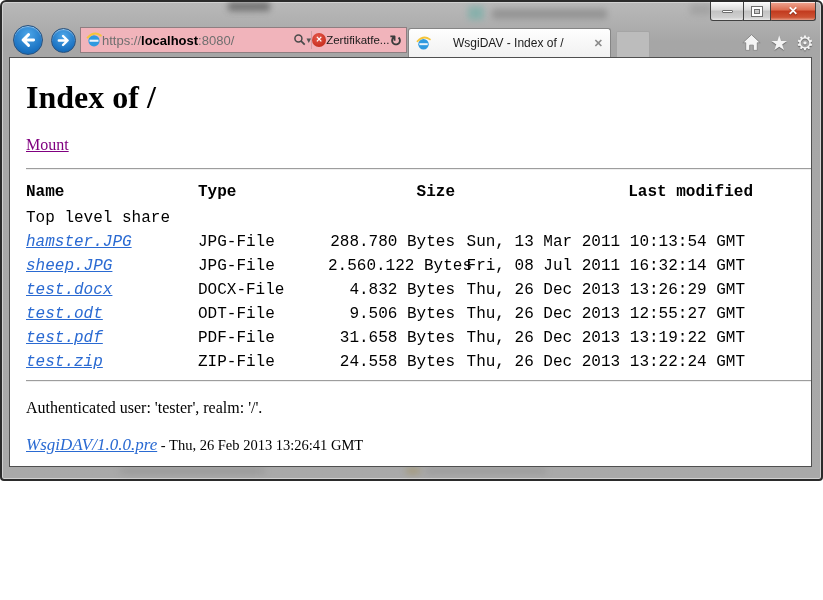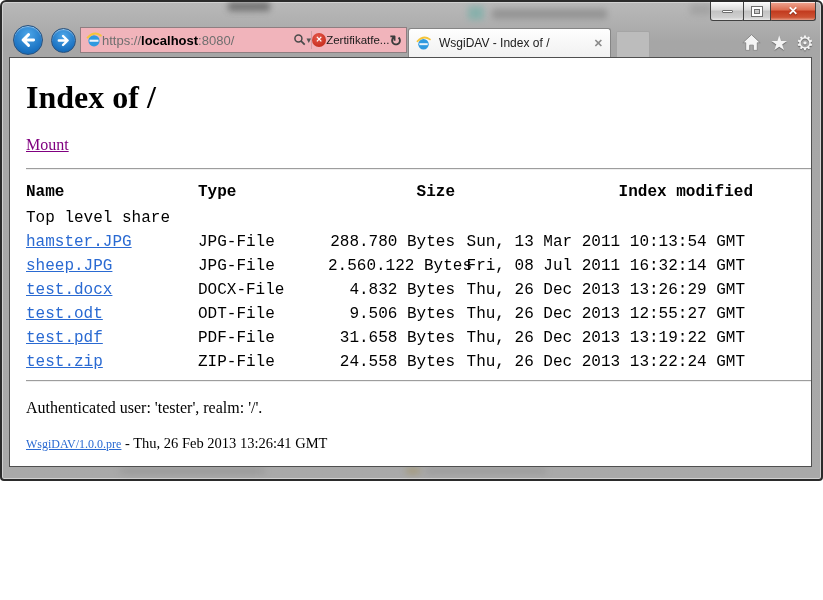--- a/index.html
+++ b/index.html
@@ -51,54 +51,54 @@
   .badge { width:14px; height:14px; border-radius:50%; flex:0 0 auto;
            background:radial-gradient(circle at 40% 30%, #e4574a, #bf2312);
            color:#fff; font-size:8px; font-weight:bold; line-height:14px; text-align:center; }
   .certtxt { font-size:11.5px; color:#1a1a1a; white-space:nowrap; }
   .refresh { font-size:15px; font-weight:bold; color:#3c3c3c; line-height:1; }
 
   
   .tab { position:absolute; left:406px; top:26px; width:203px; height:29px;
          background:linear-gradient(#fefefe,#f1f1f1);
          border:1px solid #858585; border-bottom:none; border-radius:3px 3px 0 0;
-         display:flex; align-items:center; padding:0 7px; gap:8px; }
+         display:flex; align-items:center; padding:0 7px; gap:22px; }
   .tabtitle { font-size:12px; color:#1b1b1b; white-space:nowrap; overflow:hidden; flex:1; }
   .tabclose { font-size:11px; font-weight:bold; color:#8b8b8b; line-height:1; }
   .newtab { position:absolute; left:614px; top:29px; width:34px; height:26px;
             background:#bcbcbc; border:1px solid #a5a5a5; border-bottom:none; border-radius:2px 2px 0 0; }
 
   
   .tools { position:absolute; right:7px; top:27px; height:27px; display:flex; align-items:center; gap:8px; }
   .toolglyph { color:#f4f4f4; font-size:20px; line-height:1; text-shadow:0 1px 1px rgba(50,50,50,.55); }
 
   
   .viewport { position:absolute; left:7px; top:55px; width:803px; height:410px;
               background:#fff; border:1px solid #4f4f4f; padding:9px 8px 0 16px; overflow:hidden;
               font-family:"Liberation Serif", serif; color:#000; }
 
   .viewport h1 { font-size:32px; font-weight:bold; margin:12px 0 20px; font-family:"Liberation Serif", serif; }
   .mountline { margin:0 0 14px; font-size:16px; }
   a.visited { color:#800080; }
-  a.filelink, a.footlink { color:#2a6ad2; }
+  a.filelink, a.footlink { color:#2a6ad2;font-style:italic; }
   hr.rule { border:none; border-top:1px solid #9d9d9d; border-bottom:1px solid #efefef; margin:0 0 13px; width:791px; }
   hr.rule2 { margin:6px 0 0; }
 
   table.listing { border-collapse:collapse; table-layout:fixed; width:727px; }
   table.listing th { font-family:Liberation Mono, monospace; font-size:16px; font-weight:bold;
                      text-align:left; padding:0 0 5px; }
   table.listing th.r { text-align:right; }
   table.listing td { font-family:"Liberation Mono", monospace; font-size:16px; line-height:24px;
                      white-space:nowrap;margin-left:45px; }
   table.listing td.r { text-align:right; }
   td.datecell { padding-right:8px; text-align:right; }
 
   .authline { margin:17px 0 0; font-size:16px; }
   .footline { margin:18px 0 0; font-size:14.5px; }
-  .footline a { font-size:12px; }
+  .footline a { font-size:17px; }
 </style>
 </head>
 <body>
 
 <div class="stage">
 
   <div class="win">
 
     <div class="blob" style="left:226px;top:0;width:42px;height:9px;background:#5d5d5d;opacity:.75"></div>
     <div class="blob" style="left:466px;top:4px;width:16px;height:14px;background:#7fb0aa;opacity:.8"></div>
@@ -183,21 +183,21 @@
             <col style="width:172px">
             <col style="width:130px">
             <col style="width:127px">
             <col style="width:298px">
           </colgroup>
         <tbody>
             <tr>
           <th>Name</th>
           <th>Type</th>
           <th class="r">Size</th>
-          <th class="r">Index modified</th>
+          <th class="r">Last modified</th>
         </tr>
         <tr>
           <td colspan="4">Top level share</td>
         </tr>
         <tr>
           <td><a href="#" class="filelink">hamster.JPG</a></td>
           <td>JPG-File</td>
           <td class="r">288.780 Bytes</td>
           <td class="datecell">Sun, 13 Mar 2011 10:13:54 GMT</td>
         </tr>

